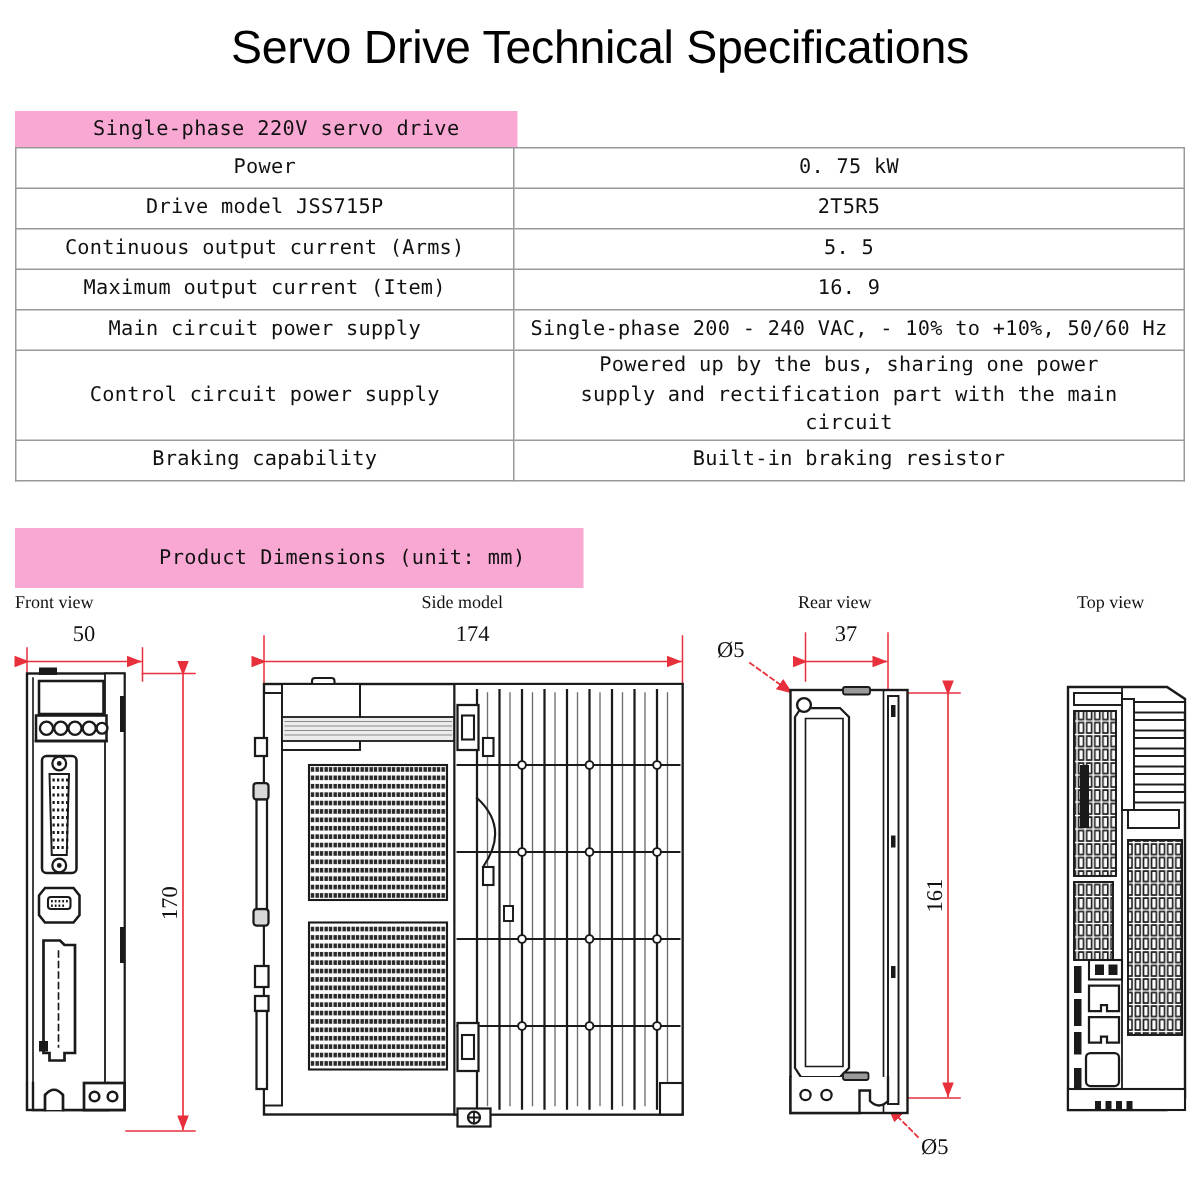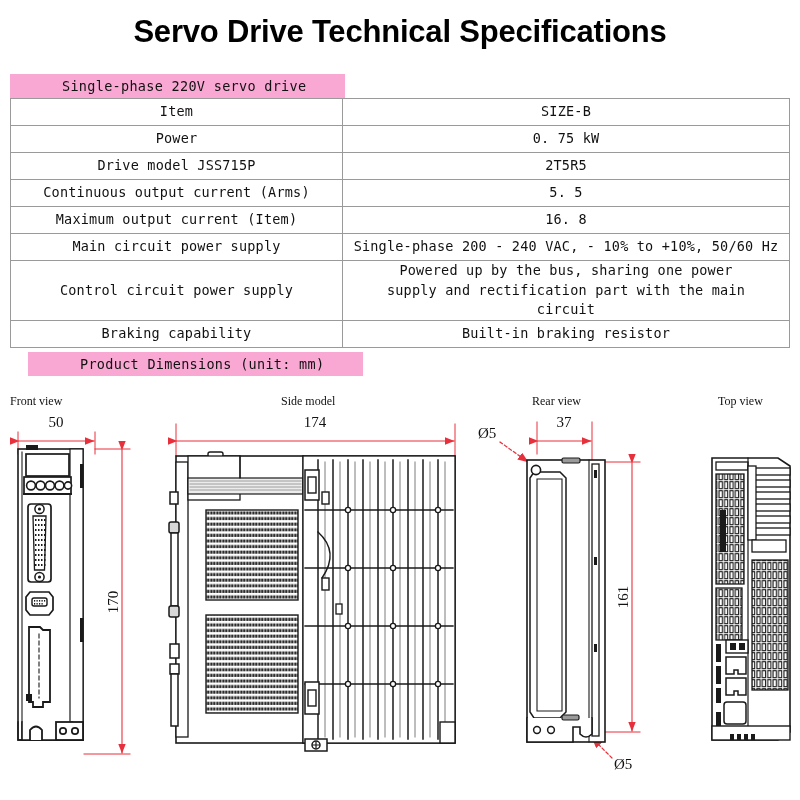--- a/index.html
+++ b/index.html
@@ -3,21 +3,21 @@
 <meta charset="utf-8">
 <style>
   html,body{margin:0;padding:0;background:#fff;}
   body{width:800px;height:800px;position:relative;overflow:hidden;
        font-family:"Liberation Sans",sans-serif;color:#111;}
 
   
   #title{
     position:absolute;left:0;top:14px;width:800px;text-align:center;
     font-family:"Liberation Sans",sans-serif;
-    font-size:31px;font-weight:bold;letter-spacing:-0.2px;color:#000;
+    font-size:31px;font-weight:normal;letter-spacing:-0.2px;color:#000;
   }
 
   
   .band{
     position:absolute;background:#f9a8d4;
     font-family:"DejaVu Sans Mono",monospace;
     font-size:13.5px;color:#111;display:flex;align-items:center;
     letter-spacing:0.3px;
   }
   .band span{padding-left:52px;}
@@ -53,55 +53,51 @@
 
 <div id="title">Servo Drive Technical Specifications</div>
 
 <div class="band" id="spec-band" style="left:10px;top:74px;width:335px;height:24px;">
   <span>Single-phase 220V servo drive</span>
 </div>
 
 <table id="spec-table">
   <tbody>
     <tr>
-      <td class="k">Item</td>
-      <td class="v">SIZE-B</td>
-    </tr>
-    <tr>
       <td class="k">Power</td>
       <td class="v">0. 75 kW</td>
     </tr>
     <tr>
       <td class="k">Drive model JSS715P</td>
       <td class="v">2T5R5</td>
     </tr>
     <tr>
       <td class="k">Continuous output current (Arms)</td>
       <td class="v">5. 5</td>
     </tr>
     <tr>
       <td class="k">Maximum output current (Item)</td>
-      <td class="v">16. 8</td>
+      <td class="v">16. 9</td>
     </tr>
     <tr>
       <td class="k">Main circuit power supply</td>
       <td class="v">Single-phase 200 - 240 VAC,  - 10% to +10%,  50/60 Hz</td>
     </tr>
     <tr class="tall">
       <td class="k">Control circuit power supply</td>
       <td class="v" style="padding:0 30px;">Powered up by the bus, sharing one power supply and rectification part with the main circuit</td>
     </tr>
     <tr>
       <td class="k">Braking capability</td>
       <td class="v">Built-in braking resistor</td>
     </tr>
   </tbody>
 </table>
 
-<div class="band" id="dims-band" style="left:28px;top:352px;width:335px;height:24px;">
+<div class="band" id="dims-band" style="left:10px;top:352px;width:335px;height:40px;padding-left:44px;">
   <span>Product Dimensions (unit: mm)</span>
 </div>
 
 <div class="viewlabel" style="left:10px;top:394px;">Front view</div>
 <div class="viewlabel" style="left:281px;top:394px;">Side model</div>
 <div class="viewlabel" style="left:532px;top:394px;">Rear view</div>
 <div class="viewlabel" style="left:718px;top:394px;text-align:center;">Top view</div>
 
 <div id="dims">
 <svg width="800" height="412" viewBox="0 0 800 412" xmlns="http://www.w3.org/2000/svg">

